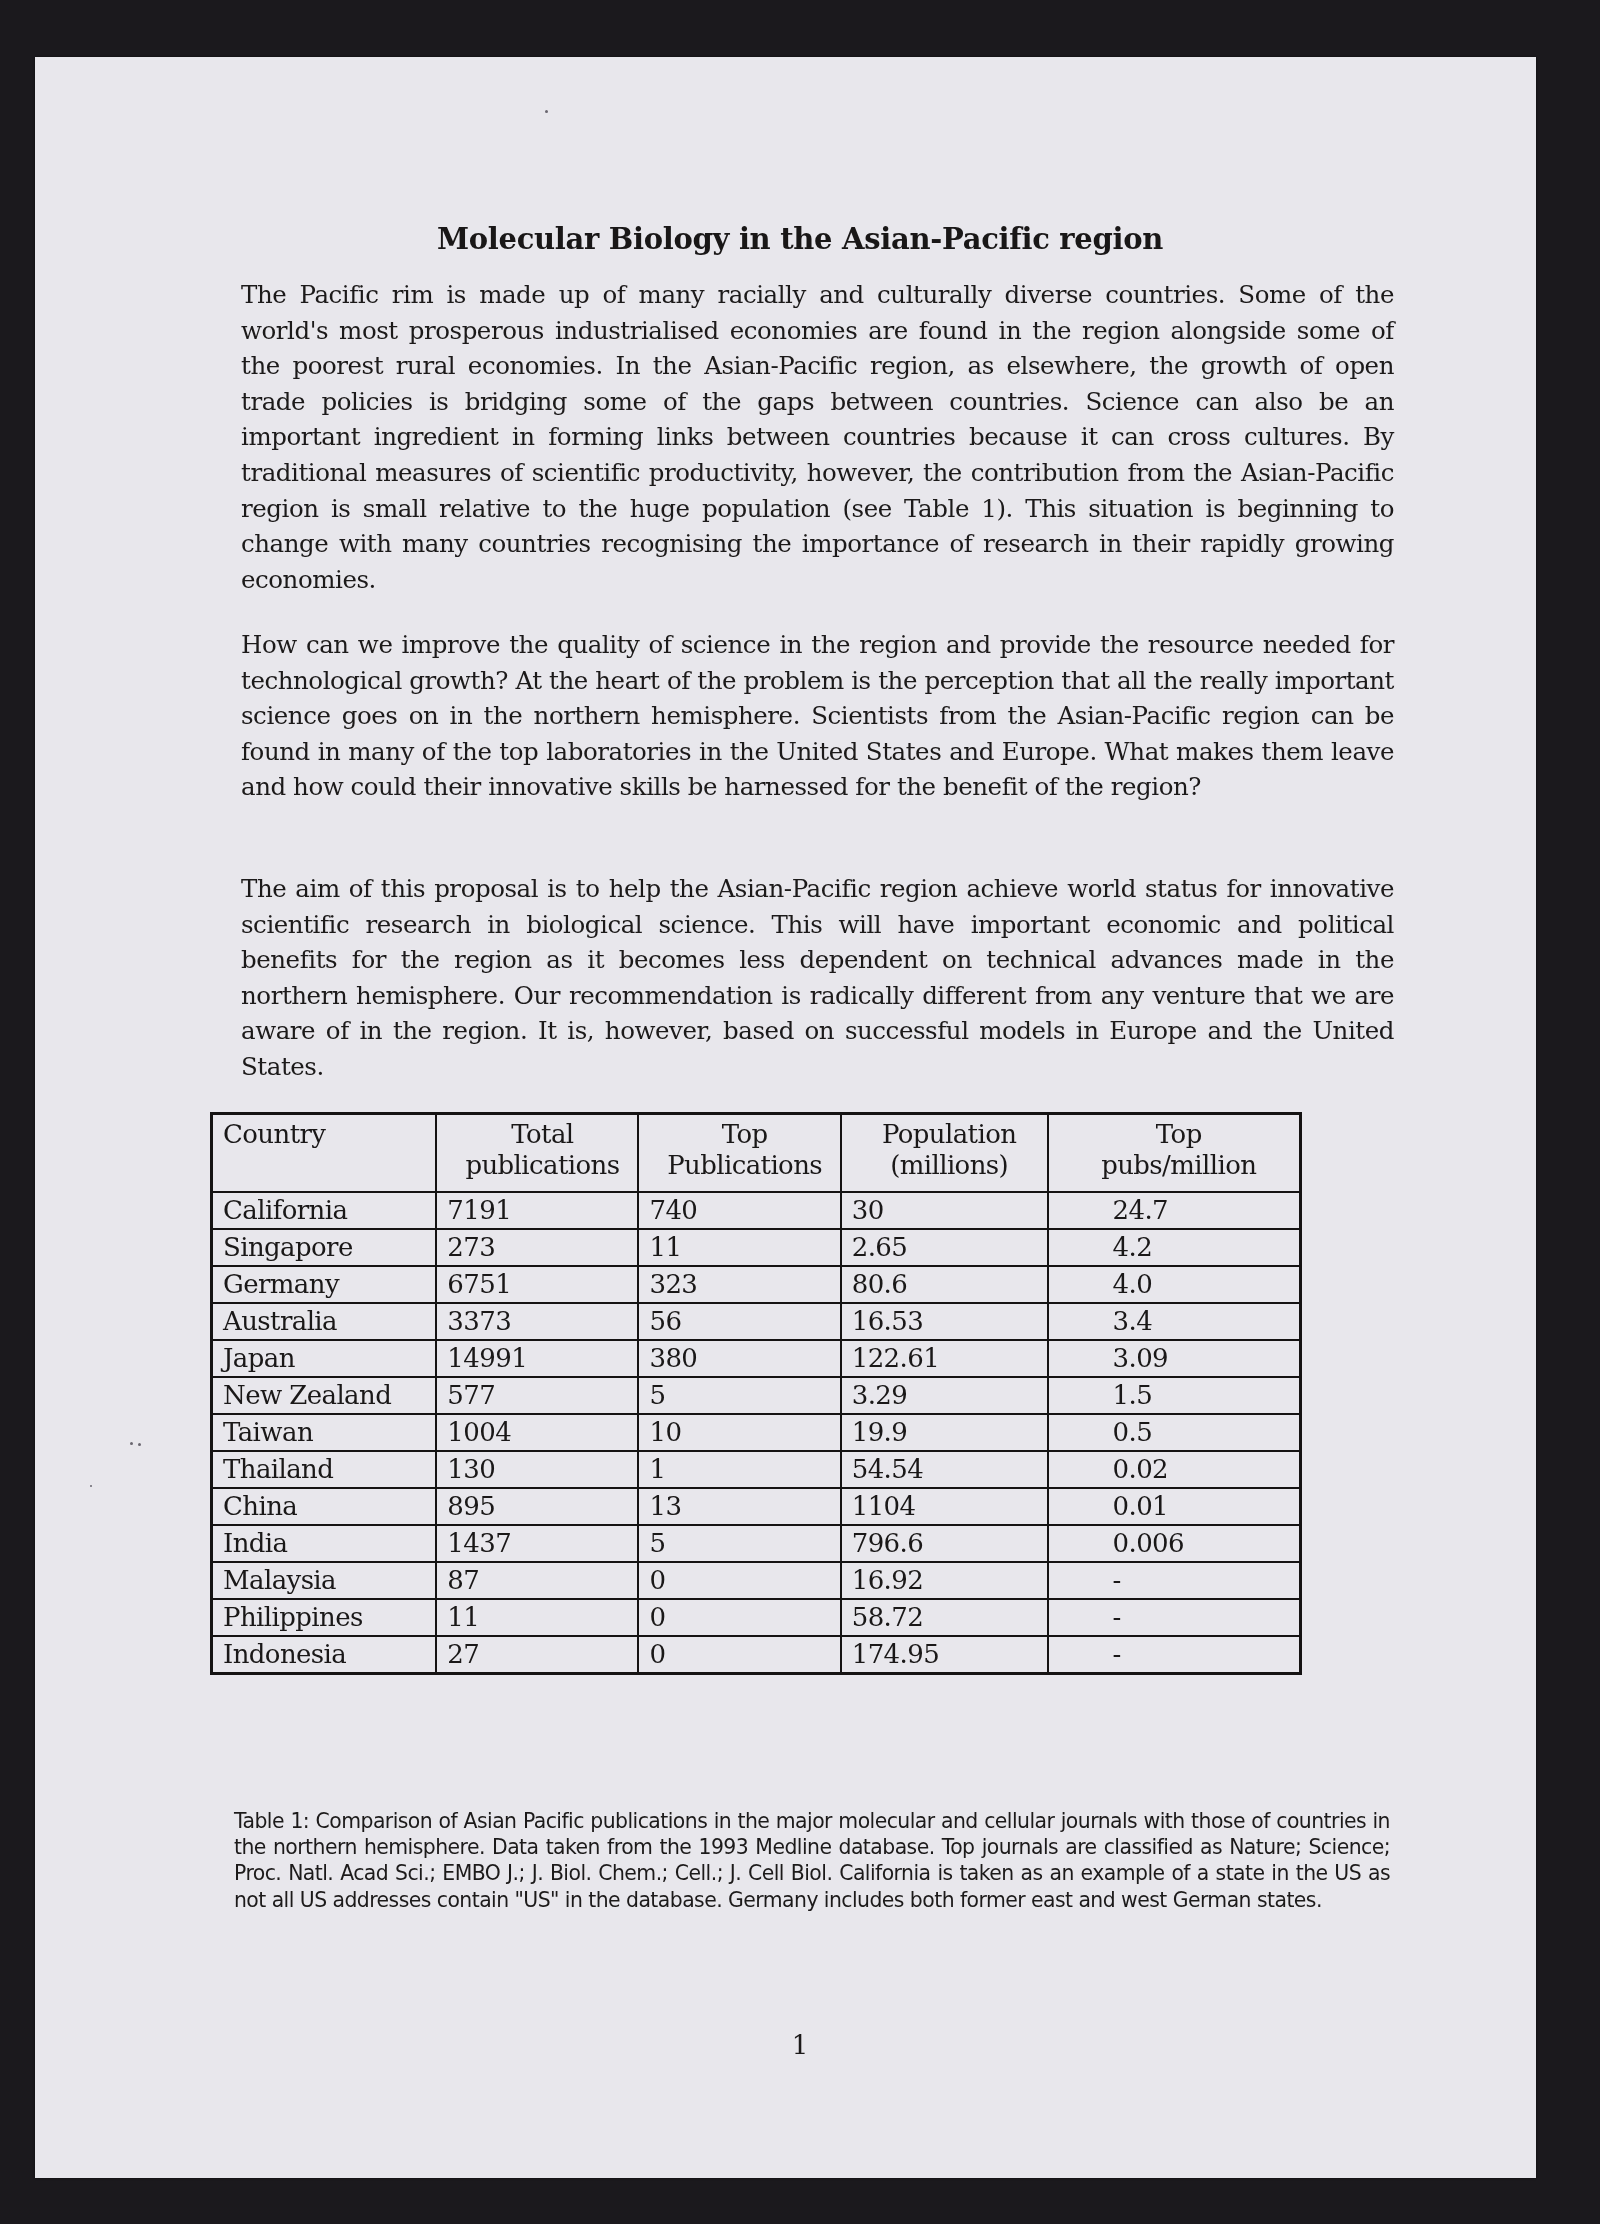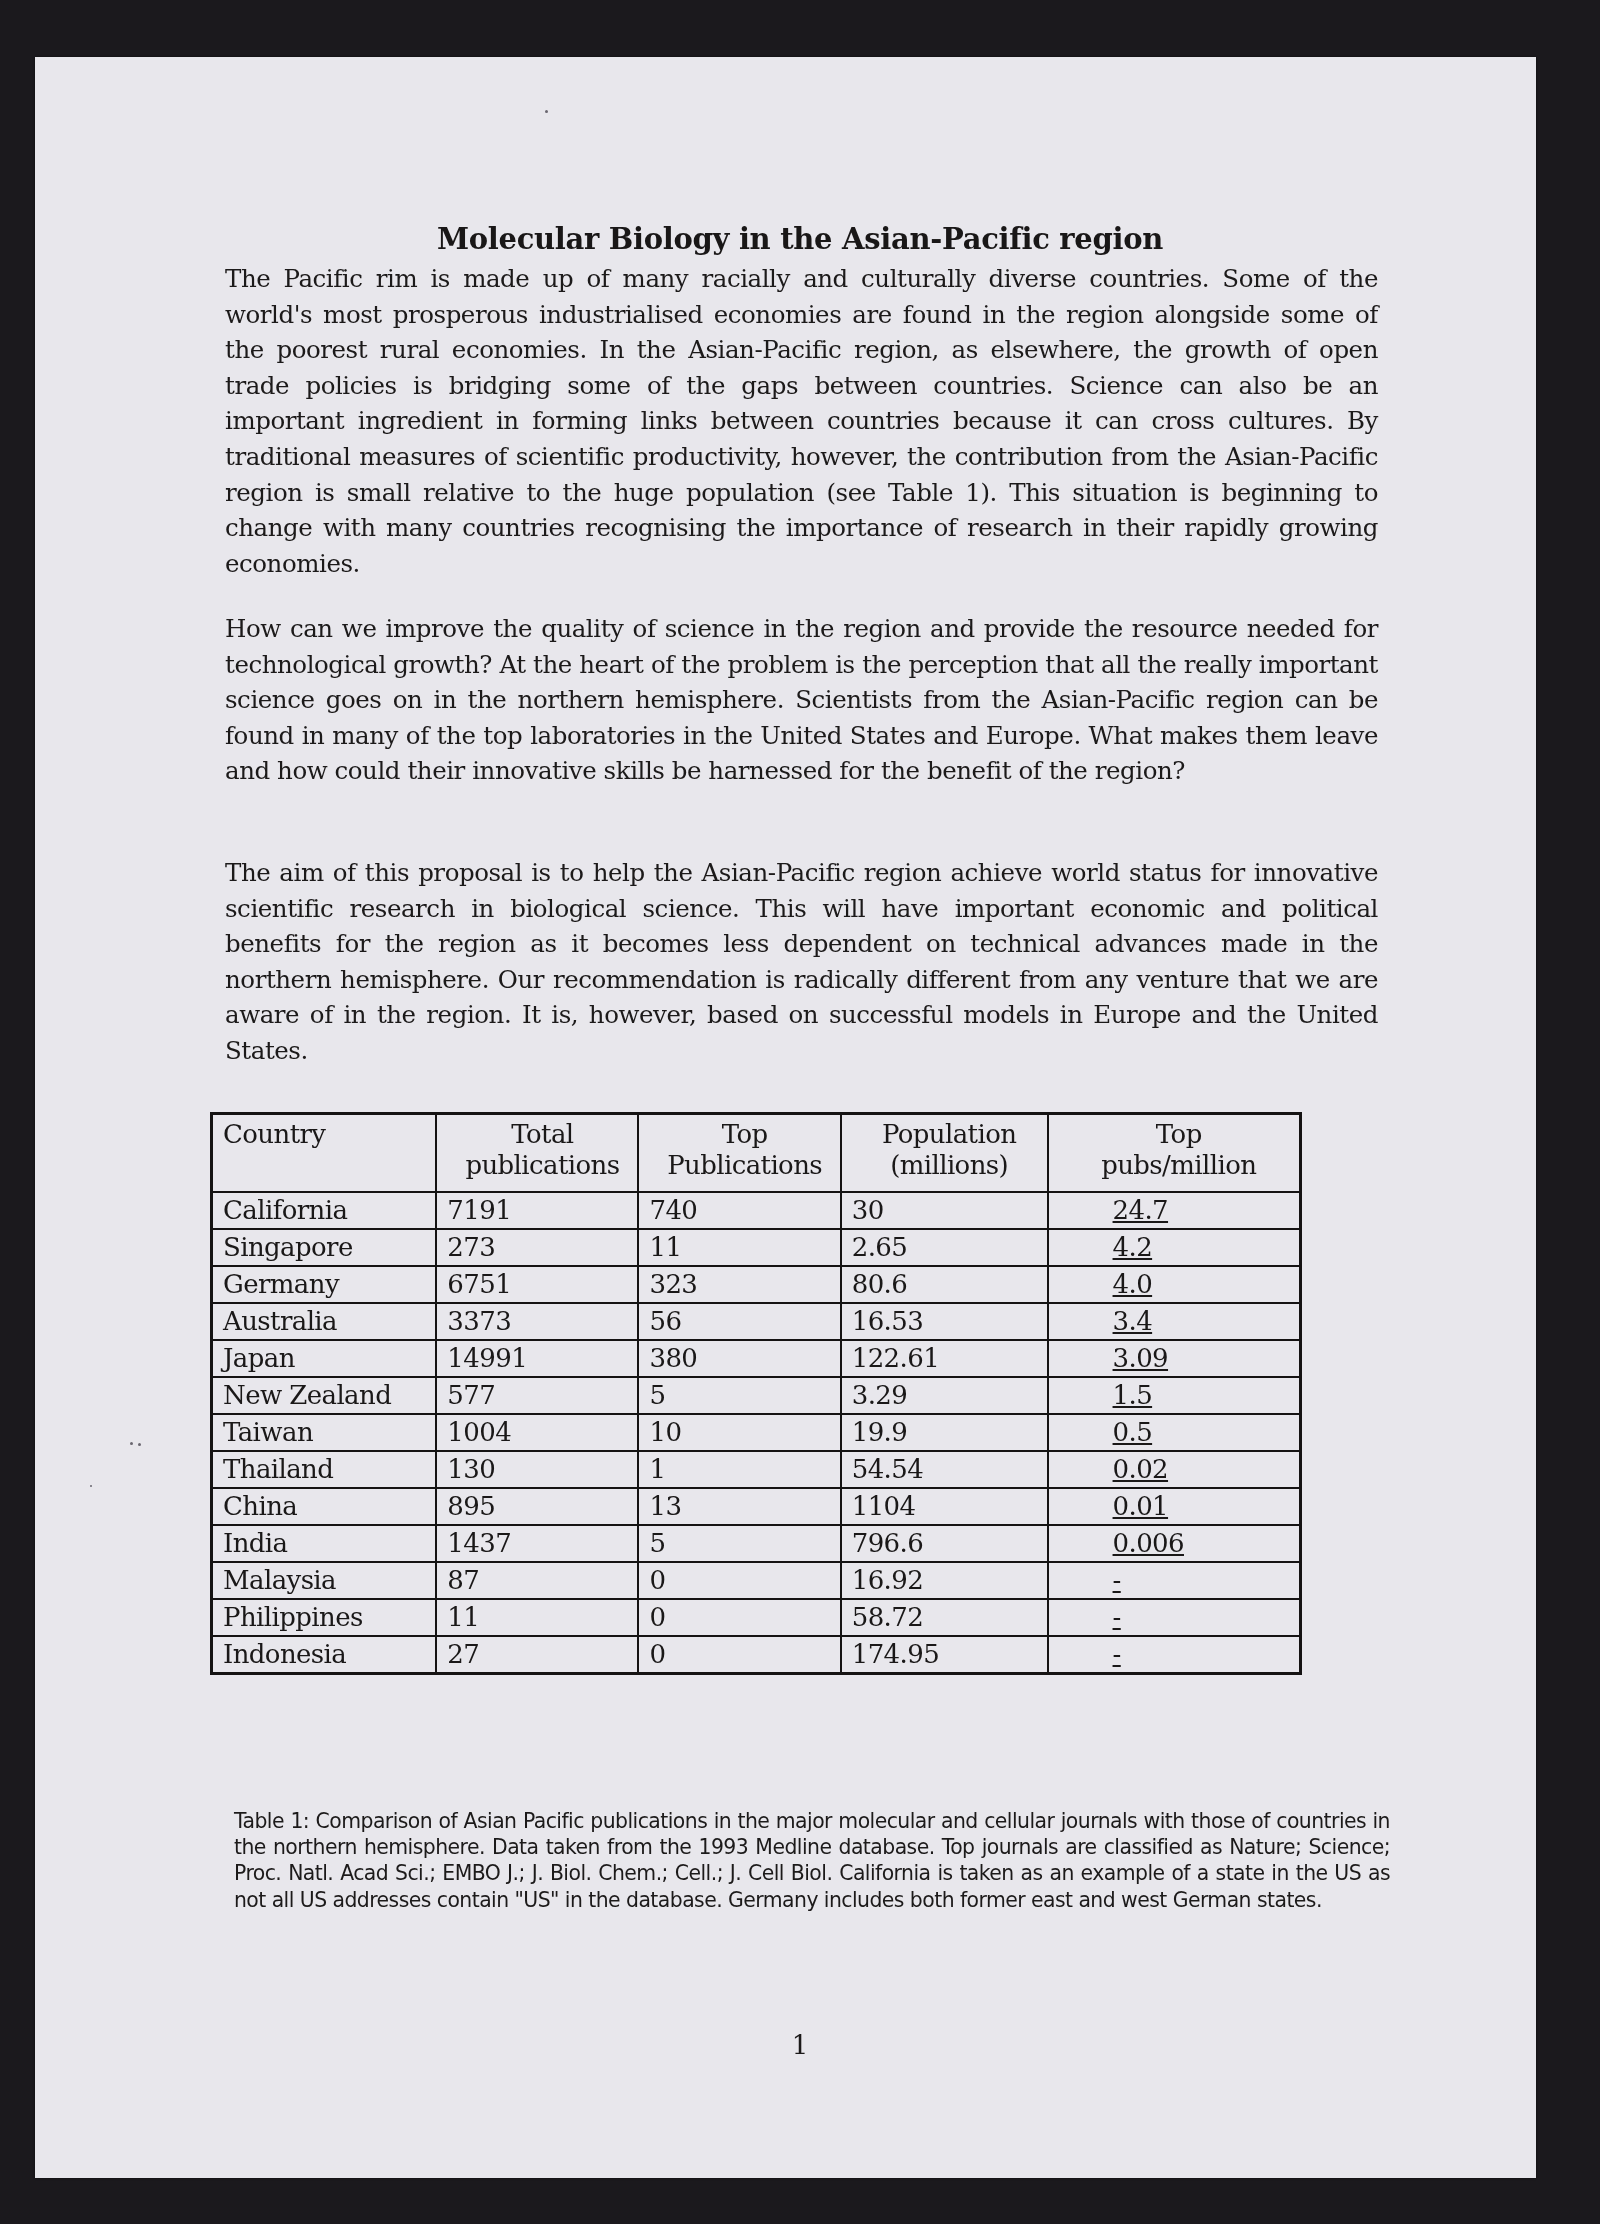--- a/index.html
+++ b/index.html
@@ -49,21 +49,21 @@
       left: 225px;
       width: 1153px;
       font-family: "DejaVu Serif", "Liberation Serif", serif;
       font-size: 24.5px;
       line-height: 35.6px;
       text-align: justify;
       text-align-last: left;
       letter-spacing: -0.45px;
       word-spacing: 0px;
       color: #1c1a1a;
-      margin: 0;
+      margin: 16px;
     }
     .p1 { top: 261px; }
     .p2 { top: 611px; }
     .p3 { top: 855px; }
 
     .data-table {
       position: absolute;
       left: 210px;
       top: 1112px;
       width: 1092px;
@@ -95,21 +95,20 @@
       height: 35px;
       line-height: 35px;
     }
     .col-country { width: 222px; margin-top: 44px; }
     .col-total { width: 198px; }
     .col-top { width: 198px; }
     .col-pop { width: 208px; }
     .col-ratio { width: 205px; }
     .data-table tbody td.col-ratio {
       padding-left: 64px;
-      text-decoration: underline;
     }
 
     .caption {
       position: absolute;
       left: 222px;
       top: 1796px;
       width: 1156px;
       font-family: "DejaVu Sans", "Liberation Sans", sans-serif;
       font-size: 20.4px;
       line-height: 26.2px;

